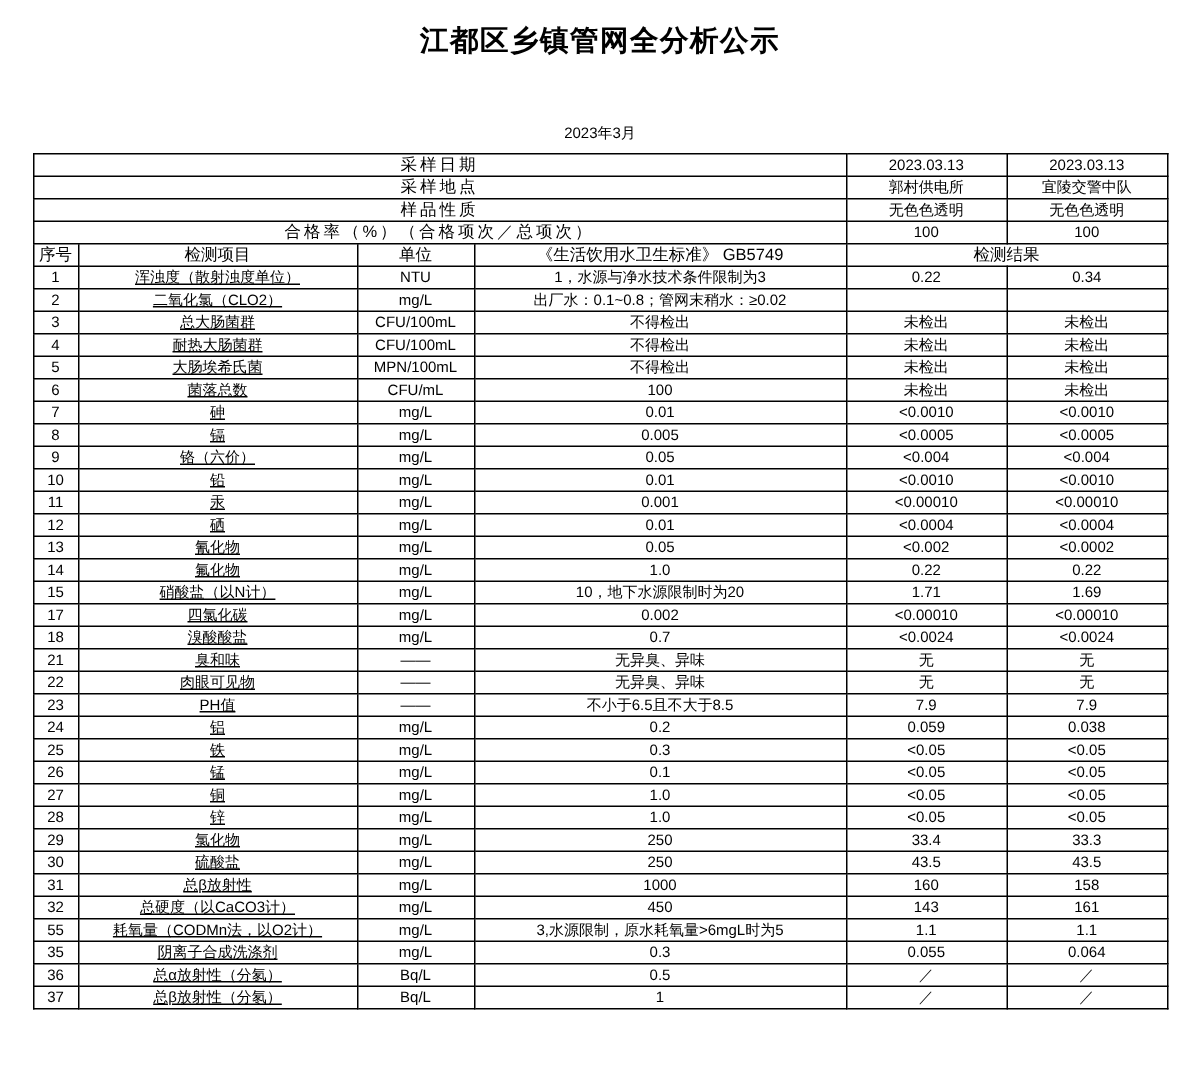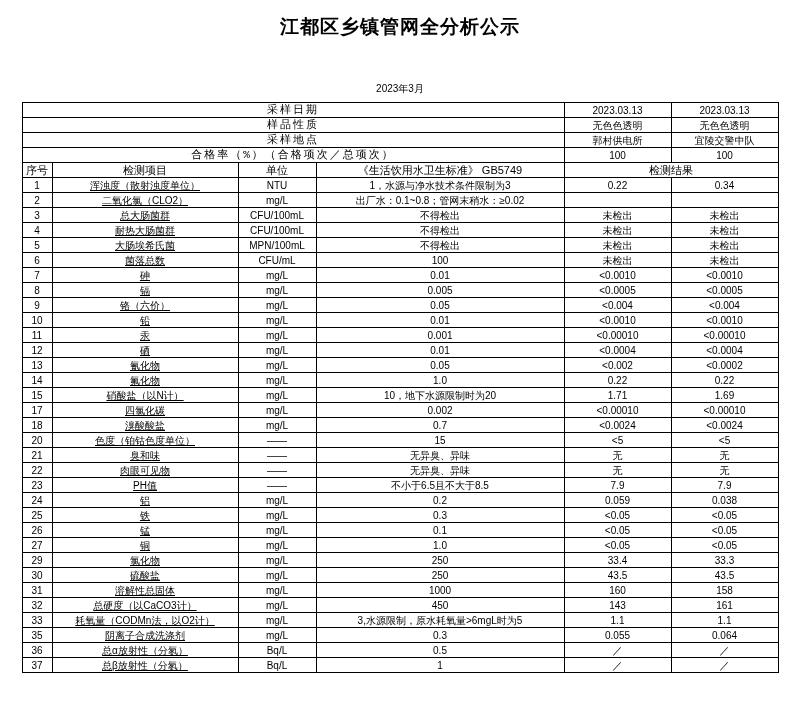--- a/index.html
+++ b/index.html
@@ -47,21 +47,20 @@
     height: 14px;
     line-height: 13px;
     text-align: center;
     vertical-align: middle;
     overflow: hidden;
     white-space: nowrap;
   }
   .hdr-label {
     font-size: 11px;
     letter-spacing: 2px;
-    font-family: Liberation Mono, monospace;
   }
   .hdr-row td {
     height: 20px;
   }
   .col-no { width: 30px; }
   .col-item { width: 186px; }
   .col-unit { width: 78px; }
   .col-std { width: 248px; }
   .col-res { width: 107px; }
   .item-cell {
@@ -98,28 +97,28 @@
       <col class="col-res">
     </colgroup>
     <tbody id="table-body">
 
       <tr class="hdr-row">
         <td colspan="4" class="hdr-label">采样日期</td>
         <td>2023.03.13</td>
         <td>2023.03.13</td>
       </tr>
       <tr class="hdr-row">
+        <td colspan="4" class="hdr-label">采样地点</td>
+        <td>郭村供电所</td>
+        <td>宜陵交警中队</td>
+      </tr>
+      <tr class="hdr-row">
         <td colspan="4" class="hdr-label">样品性质</td>
         <td>无色色透明</td>
         <td>无色色透明</td>
-      </tr>
-      <tr class="hdr-row">
-        <td colspan="4" class="hdr-label">采样地点</td>
-        <td>郭村供电所</td>
-        <td>宜陵交警中队</td>
       </tr>
       <tr class="hdr-row">
         <td colspan="4" class="hdr-label">合格率（%）（合格项次／总项次）</td>
         <td>100</td>
         <td>100</td>
       </tr>
 
       <tr class="sub-head">
         <td>序号</td>
         <td>检测项目</td>
@@ -257,28 +256,20 @@
         </tr>
         <tr>
           <td>18</td>
           <td class="item-cell">溴酸酸盐</td>
           <td>mg/L</td>
           <td class="std-cell">0.7</td>
           <td>&lt;0.0024</td>
           <td>&lt;0.0024</td>
         </tr>
         <tr>
-          <td>20</td>
-          <td class="item-cell">色度（铂钴色度单位）</td>
-          <td>——</td>
-          <td class="std-cell">15</td>
-          <td>&lt;5</td>
-          <td>&lt;5</td>
-        </tr>
-        <tr>
           <td>21</td>
           <td class="item-cell">臭和味</td>
           <td>——</td>
           <td class="std-cell">无异臭、异味</td>
           <td>无</td>
           <td>无</td>
         </tr>
         <tr>
           <td>22</td>
           <td class="item-cell">肉眼可见物</td>
@@ -321,53 +312,61 @@
         </tr>
         <tr>
           <td>27</td>
           <td class="item-cell">铜</td>
           <td>mg/L</td>
           <td class="std-cell">1.0</td>
           <td>&lt;0.05</td>
           <td>&lt;0.05</td>
         </tr>
         <tr>
+          <td>28</td>
+          <td class="item-cell">锌</td>
+          <td>mg/L</td>
+          <td class="std-cell">1.0</td>
+          <td>&lt;0.05</td>
+          <td>&lt;0.05</td>
+        </tr>
+        <tr>
           <td>29</td>
           <td class="item-cell">氯化物</td>
           <td>mg/L</td>
           <td class="std-cell">250</td>
           <td>33.4</td>
           <td>33.3</td>
         </tr>
         <tr>
           <td>30</td>
           <td class="item-cell">硫酸盐</td>
           <td>mg/L</td>
           <td class="std-cell">250</td>
           <td>43.5</td>
           <td>43.5</td>
         </tr>
         <tr>
           <td>31</td>
-          <td class="item-cell">溶解性总固体</td>
+          <td class="item-cell">总β放射性</td>
           <td>mg/L</td>
           <td class="std-cell">1000</td>
           <td>160</td>
           <td>158</td>
         </tr>
         <tr>
           <td>32</td>
           <td class="item-cell">总硬度（以CaCO3计）</td>
           <td>mg/L</td>
           <td class="std-cell">450</td>
           <td>143</td>
           <td>161</td>
         </tr>
         <tr>
-          <td>33</td>
+          <td>55</td>
           <td class="item-cell">耗氧量（CODMn法，以O2计）</td>
           <td>mg/L</td>
           <td class="std-cell">3,水源限制，原水耗氧量&gt;6mgL时为5</td>
           <td>1.1</td>
           <td>1.1</td>
         </tr>
         <tr>
           <td>35</td>
           <td class="item-cell">阴离子合成洗涤剂</td>
           <td>mg/L</td>

